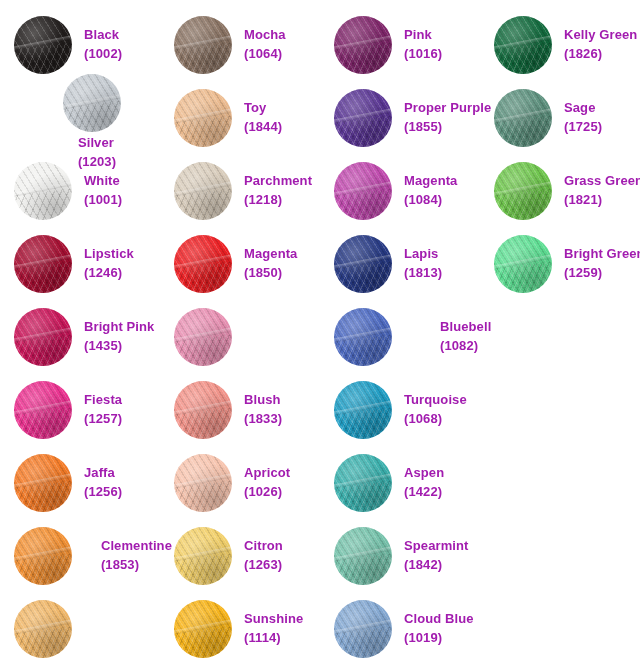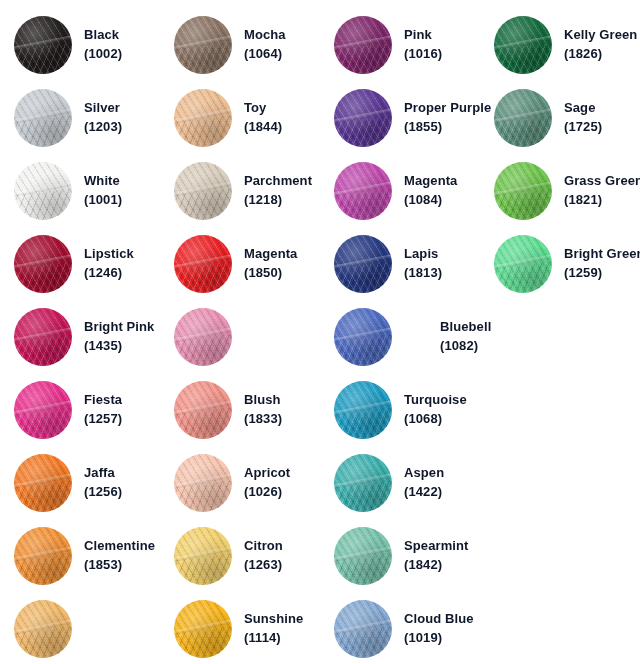--- a/index.html
+++ b/index.html
@@ -96,21 +96,21 @@
     background:
       radial-gradient(circle at 34% 30%, rgba(255,255,255,0.26), rgba(255,255,255,0) 52%),
       radial-gradient(circle at 72% 80%, rgba(0,0,0,0.22), rgba(0,0,0,0) 58%);
   }
   .label {
     padding-left: 10px;
     line-height: 1.45;
     font-size: 13px;
     font-weight: 600;
     letter-spacing: 0.1px;
-    color: #0f172a;
+    color: #a21caf;
   }
   .label .name { display: block; white-space: nowrap; }
   .label .code { display: block; }
 </style>
 </head>
 <body>
 
 <div id="grid">
     <div class="swatch-cell" style="left: 12px; top: 8px;">
       <div class="ball-wrap">
@@ -161,21 +161,21 @@
           <div class="strands2"></div>
           <div class="band"></div>
           <div class="shade"></div>
         </div>
       </div>
       <div class="label">
         <span class="name">Kelly Green</span>
         <span class="code">(1826)</span>
       </div>
     </div>
-    <div class="swatch-cell" style="left: 12px; top: 81px;">
+    <div class="swatch-cell" style="left: 12px; top: 72px; flex-direction: column;">
       <div class="ball-wrap">
         <div class="ball" title="Silver" style="background-color: rgb(198, 204, 210);">
           <div class="strands"></div>
           <div class="strands2"></div>
           <div class="band"></div>
           <div class="shade"></div>
         </div>
       </div>
       <div class="label">
         <span class="name">Silver</span>
@@ -451,21 +451,21 @@
           <div class="strands2"></div>
           <div class="band"></div>
           <div class="shade"></div>
         </div>
       </div>
       <div class="label">
         <span class="name">Aspen</span>
         <span class="code">(1422)</span>
       </div>
     </div>
-    <div class="swatch-cell" style="left: 12px; top: 519px;">
+    <div class="swatch-cell" style="left: 12px; top: 519px; justify-content: space-between;">
       <div class="ball-wrap">
         <div class="ball" title="Clementine" style="background-color: rgb(242, 145, 53);">
           <div class="strands"></div>
           <div class="strands2"></div>
           <div class="band"></div>
           <div class="shade"></div>
         </div>
       </div>
       <div class="label">
         <span class="name">Clementine</span>

